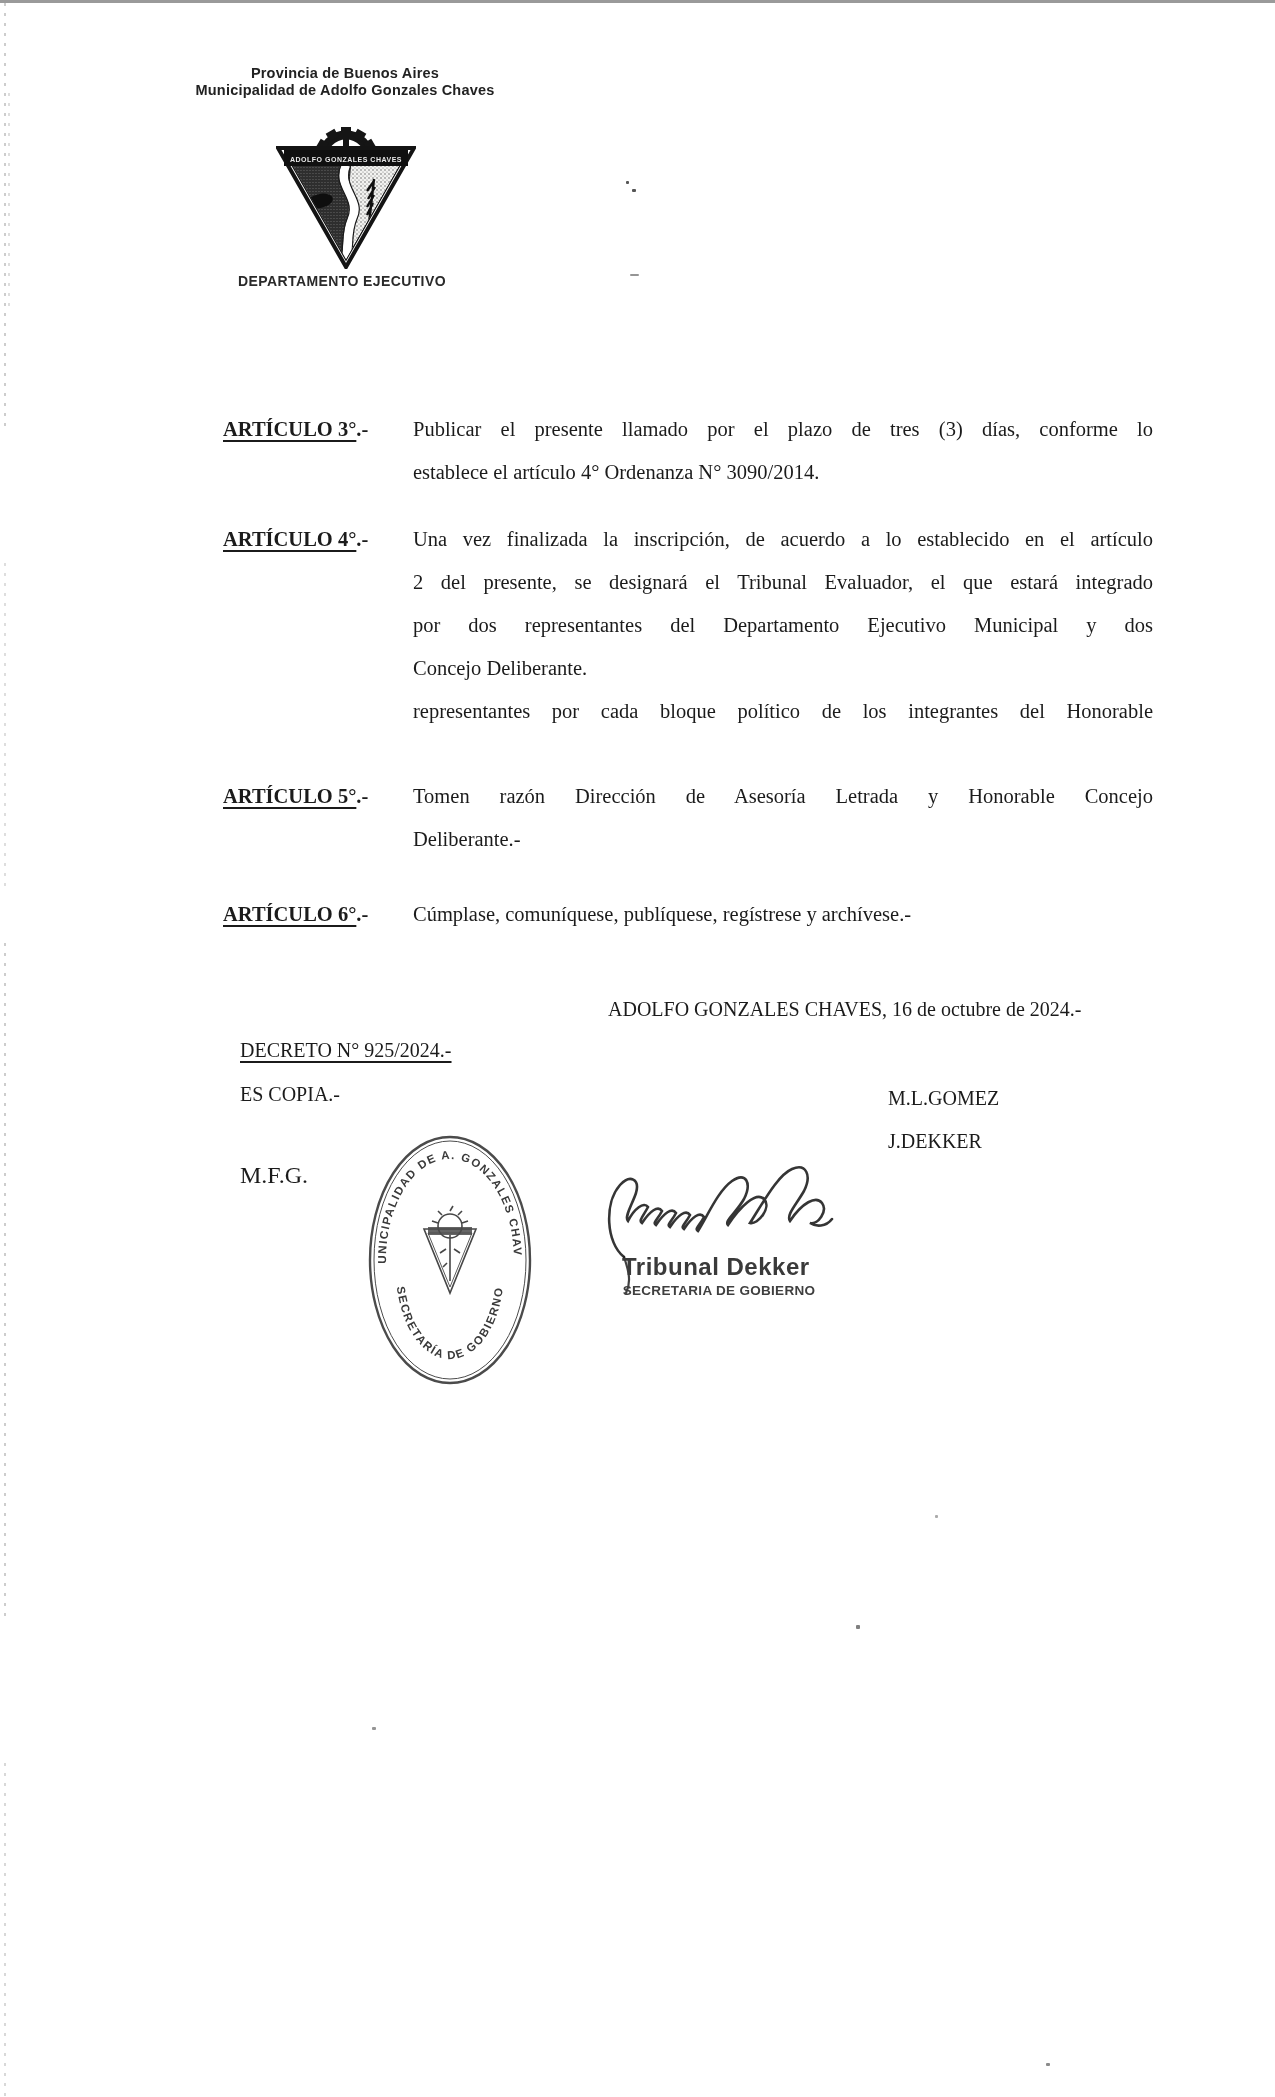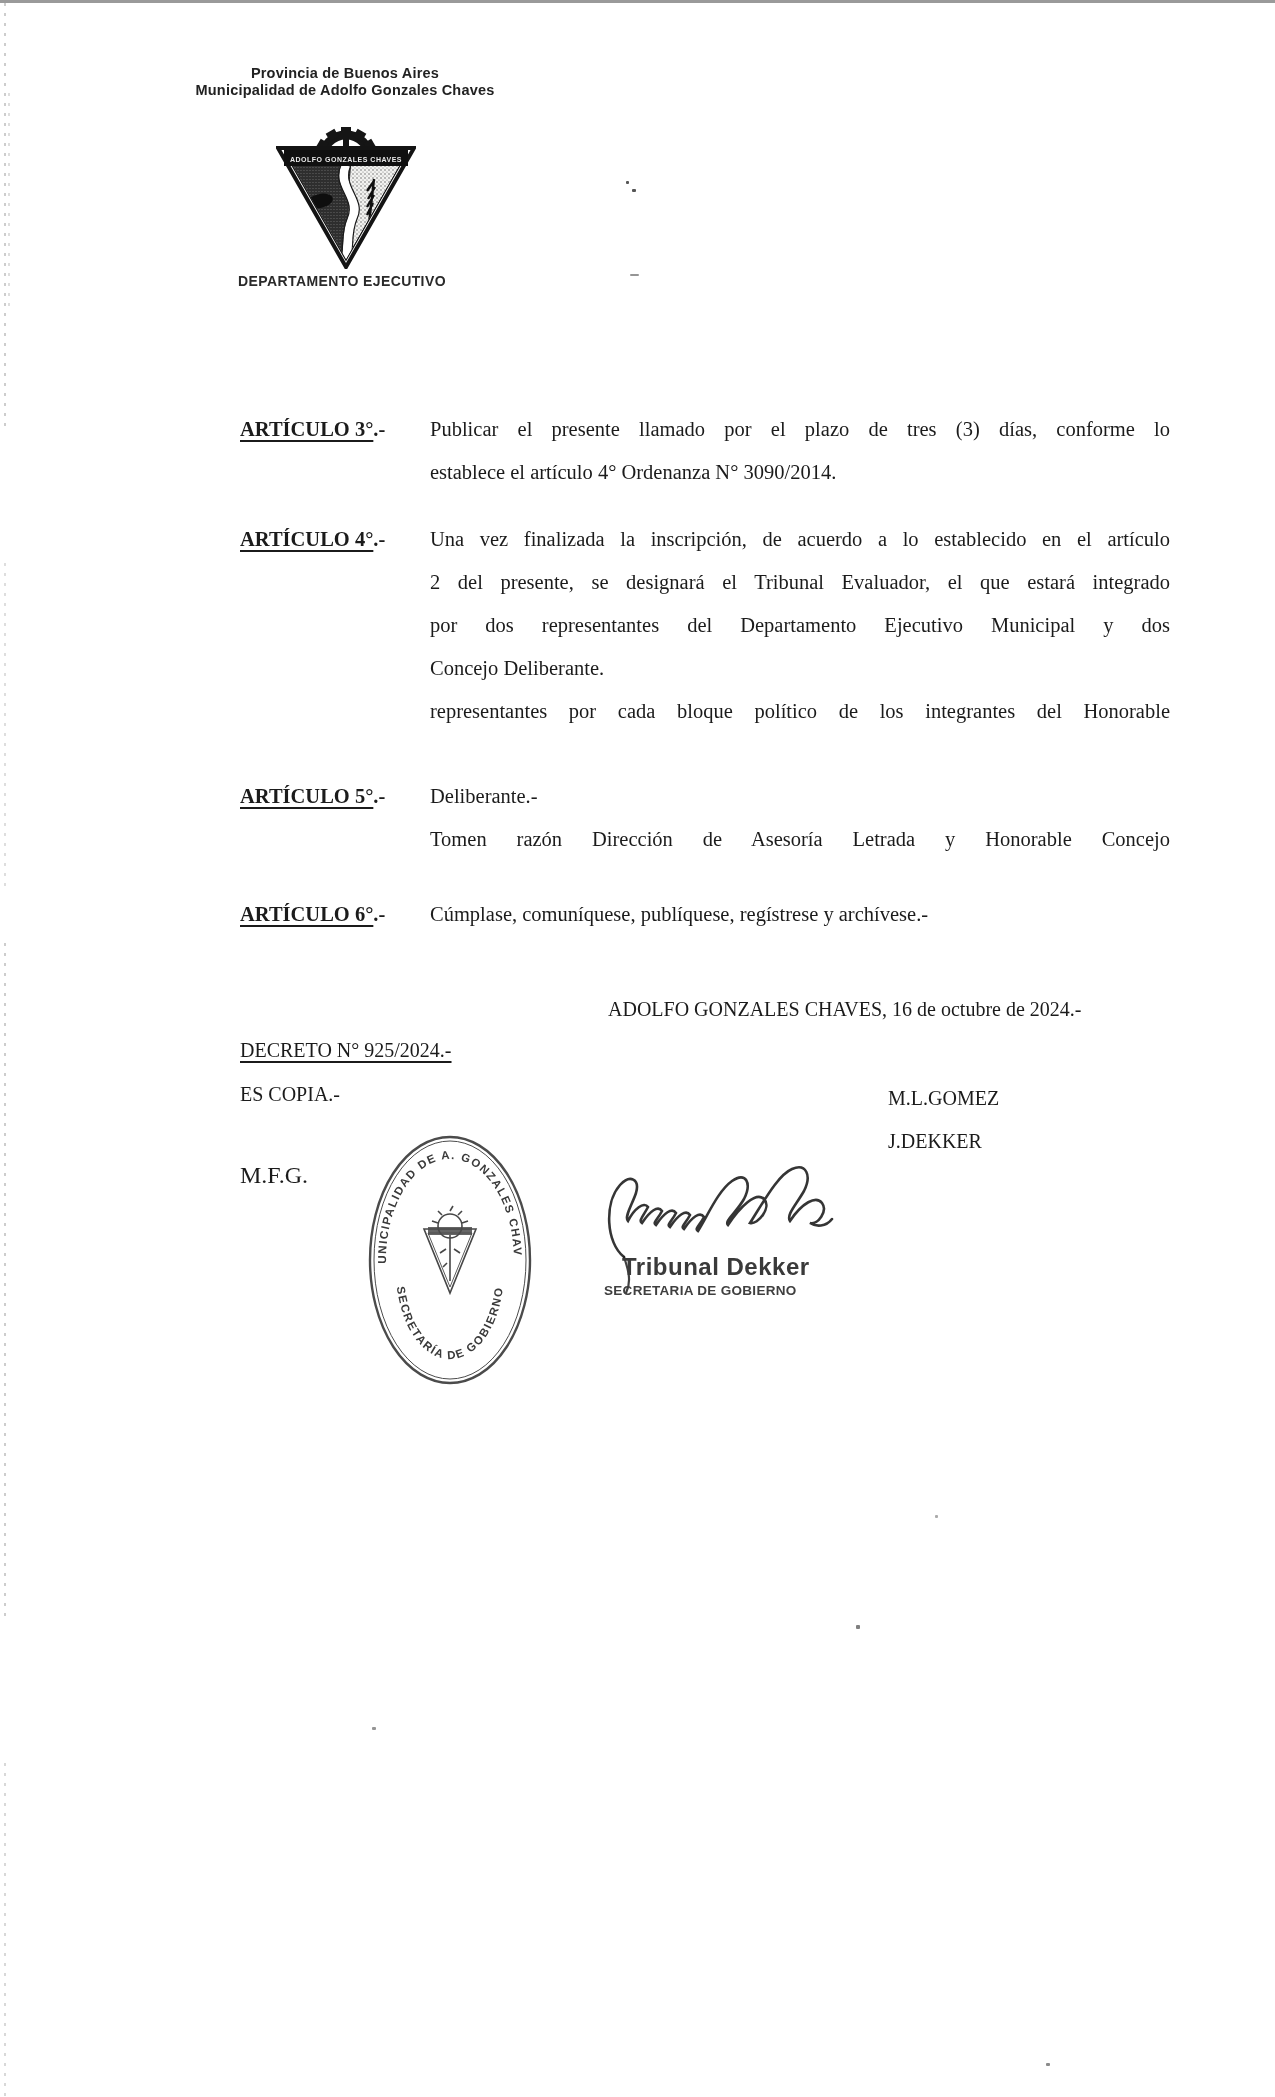--- a/index.html
+++ b/index.html
@@ -14,21 +14,21 @@
     left:155px; top:62px; width:380px; text-align:center;
     font-family:"Liberation Sans", sans-serif; font-weight:bold;
     font-size:14.5px; line-height:17px; color:#222; letter-spacing:.2px;
   }
   .dept{
     left:238px; top:270px; width:230px;
     font-family:"Liberation Sans", sans-serif; font-weight:bold;
     font-size:14px; letter-spacing:.4px; color:#2a2a2a; white-space:nowrap;
   }
   
-  .art{ left:240px; width:930px; font-size:20.5px; line-height:43px; }
+  .art{ left:223px; width:930px; font-size:20.5px; line-height:43px; }
   .art .lbl{
     position:absolute; left:0; top:0; font-weight:bold; white-space:nowrap;
   }
   .art .lbl .uln{ text-decoration:underline; text-decoration-thickness:2px; text-underline-offset:4px; }
   .art .body{ margin-left:190px; width:740px; }
   .jline{ text-align:justify; text-align-last:justify; }
   .jline.last{ text-align-last:left; }
   .dateline{ left:608px; top:985px; font-size:20px; line-height:43px; white-space:nowrap; }
   .decreto{ left:240px; top:1036px; font-size:20px; white-space:nowrap;
             text-decoration:underline; text-decoration-thickness:2px; text-underline-offset:4px;}
@@ -37,21 +37,21 @@
   .mfg{ left:240px; top:1159px; font-size:24px; white-space:nowrap; }
   
   .sig-name{
     left:622px; top:1250px; width:220px;
     font-family:"Liberation Sans", sans-serif; font-weight:bold;
     font-size:24px; color:#3a3a3a; letter-spacing:.5px; white-space:nowrap;
   }
   .sig-title{
     left:604px; top:1280px; width:230px;
     font-family:"Liberation Sans", sans-serif; font-weight:bold;
-    font-size:13.5px; color:#3f3f3f; letter-spacing:.3px; white-space:nowrap;
+    font-size:13.5px; color:#3f3f3f; letter-spacing:.3px; white-space:nowrap;text-align:center;
   }
   
   .strip{ position:absolute; width:2px; opacity:.45;
     background-image:repeating-linear-gradient(to bottom, rgba(70,70,70,.6) 0 3px, transparent 3px 10px); }
   .speck{ position:absolute; background:#2c2c2c; border-radius:1px; opacity:.8; }
 </style>
 </head>
 <body>
 
 <div class="page">
@@ -140,22 +140,22 @@
         <div class="jline">2 del presente, se designará el Tribunal Evaluador, el que estará integrado</div>
         <div class="jline">por dos representantes del Departamento Ejecutivo Municipal y dos</div>
         <div class="jline last">Concejo Deliberante.</div>
         <div class="jline">representantes por cada bloque político de los integrantes del Honorable</div>
       </div>
   </div>
 
   <div class="abs art" style="top:772px">
     <span class="lbl"><span class="uln">ARTÍCULO 5°</span><span>.-</span></span>
     <div class="body">
+        <div class="jline">Tomen razón Dirección de Asesoría Letrada y Honorable Concejo</div>
         <div class="jline last">Deliberante.-</div>
-        <div class="jline">Tomen razón Dirección de Asesoría Letrada y Honorable Concejo</div>
       </div>
   </div>
 
   <div class="abs art" style="top:890px">
     <span class="lbl"><span class="uln">ARTÍCULO 6°</span><span>.-</span></span>
     <div class="body">
         <div class="jline last">Cúmplase, comuníquese, publíquese, regístrese y archívese.-</div>
       </div>
   </div>
 

